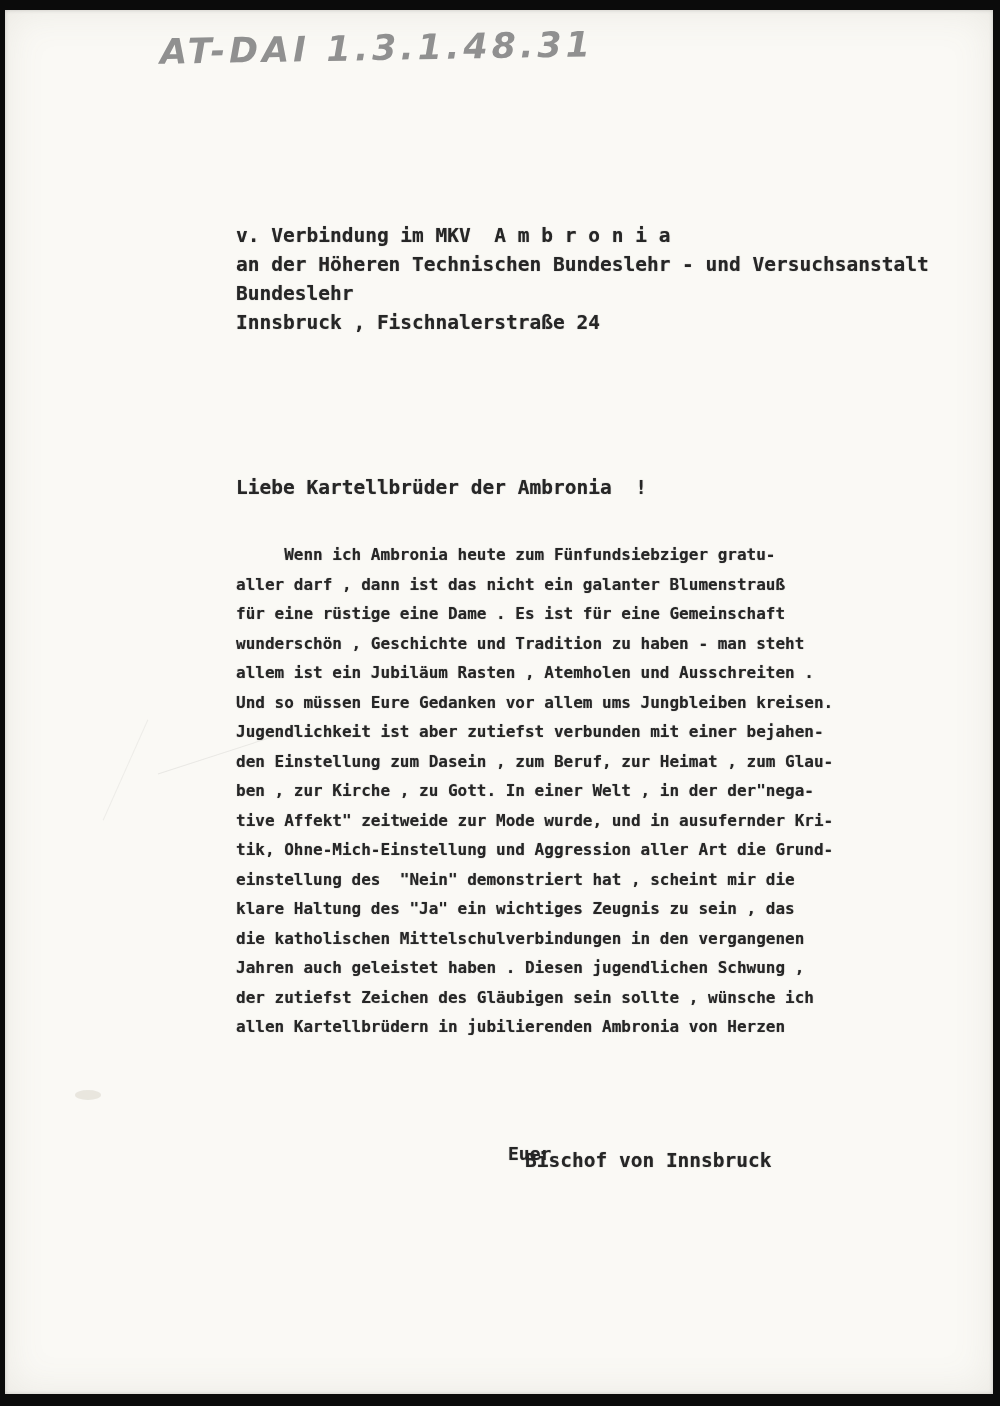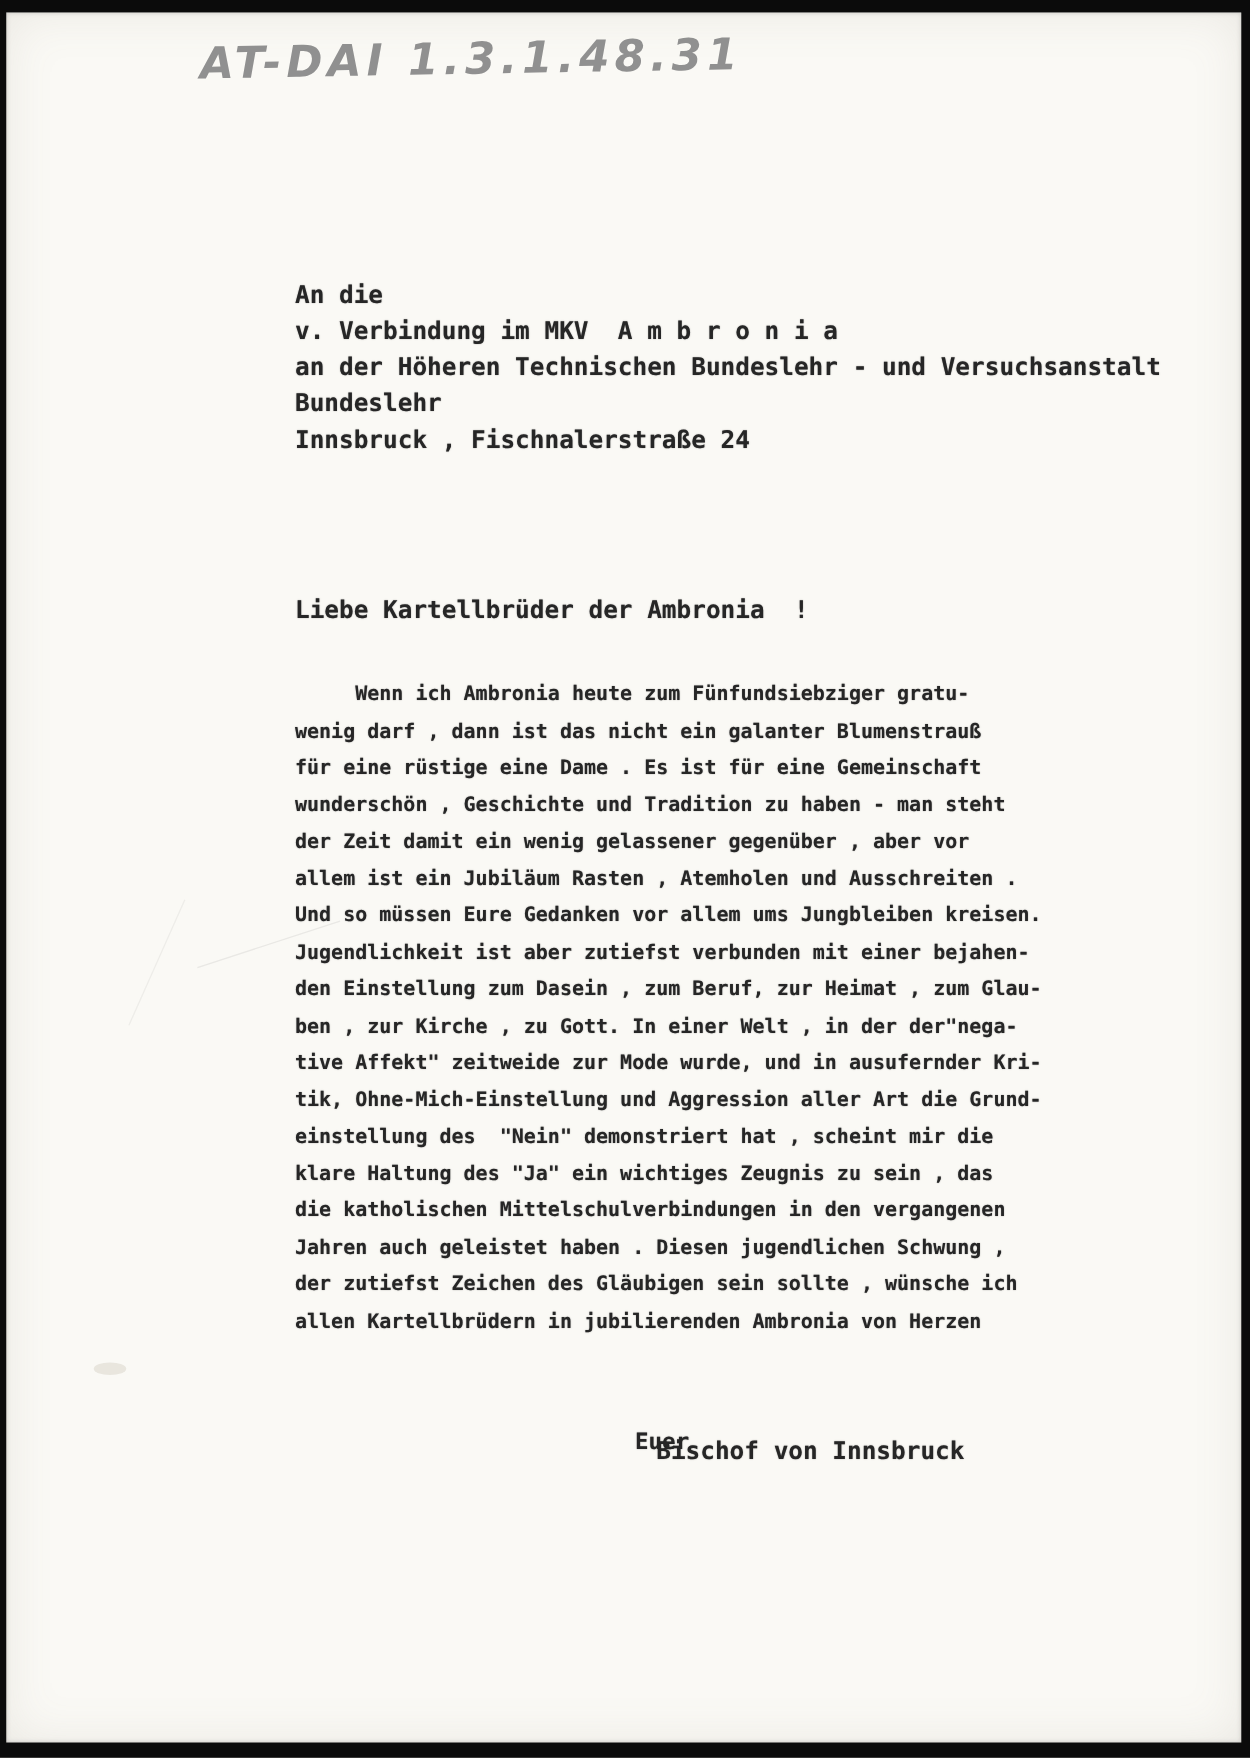--- a/index.html
+++ b/index.html
@@ -86,35 +86,33 @@
 <div id="scan">
   <div id="paper">
 
     <div class="scratch" id="scratch-1"></div>
     <div class="scratch" id="scratch-2"></div>
     <div class="scratch" id="smudge-1"></div>
 
     <div class="handwriting">AT-DAI 1.3.1.48.31</div>
 
     <div id="address-block" class="typed">
-      <div class="line">An die</div>
       <div class="line">v. Verbindung im MKV  A m b r o n i a</div>
       <div class="line">an der Höheren Technischen Bundeslehr - und Versuchsanstalt</div>
       <div class="line">Bundeslehr</div>
       <div class="line">Innsbruck , Fischnalerstraße 24</div>
     </div>
 
     <div id="salutation" class="typed">Liebe Kartellbrüder der Ambronia  !</div>
 
     <div id="body-block" class="typed">
       <div class="line">     Wenn ich Ambronia heute zum Fünfundsiebziger gratu-</div>
-      <div class="line">wenig darf , dann ist das nicht ein galanter Blumenstrauß</div>
+      <div class="line">aller darf , dann ist das nicht ein galanter Blumenstrauß</div>
       <div class="line">für eine rüstige eine Dame . Es ist für eine Gemeinschaft</div>
       <div class="line">wunderschön , Geschichte und Tradition zu haben - man steht</div>
-      <div class="line">der Zeit damit ein wenig gelassener gegenüber , aber vor</div>
       <div class="line">allem ist ein Jubiläum Rasten , Atemholen und Ausschreiten .</div>
       <div class="line">Und so müssen Eure Gedanken vor allem ums Jungbleiben kreisen.</div>
       <div class="line">Jugendlichkeit ist aber zutiefst verbunden mit einer bejahen-</div>
       <div class="line">den Einstellung zum Dasein , zum Beruf, zur Heimat , zum Glau-</div>
       <div class="line">ben , zur Kirche , zu Gott. In einer Welt , in der der"nega-</div>
       <div class="line">tive Affekt" zeitweide zur Mode wurde, und in ausufernder Kri-</div>
       <div class="line">tik, Ohne-Mich-Einstellung und Aggression aller Art die Grund-</div>
       <div class="line">einstellung des  "Nein" demonstriert hat , scheint mir die</div>
       <div class="line">klare Haltung des "Ja" ein wichtiges Zeugnis zu sein , das</div>
       <div class="line">die katholischen Mittelschulverbindungen in den vergangenen</div>

